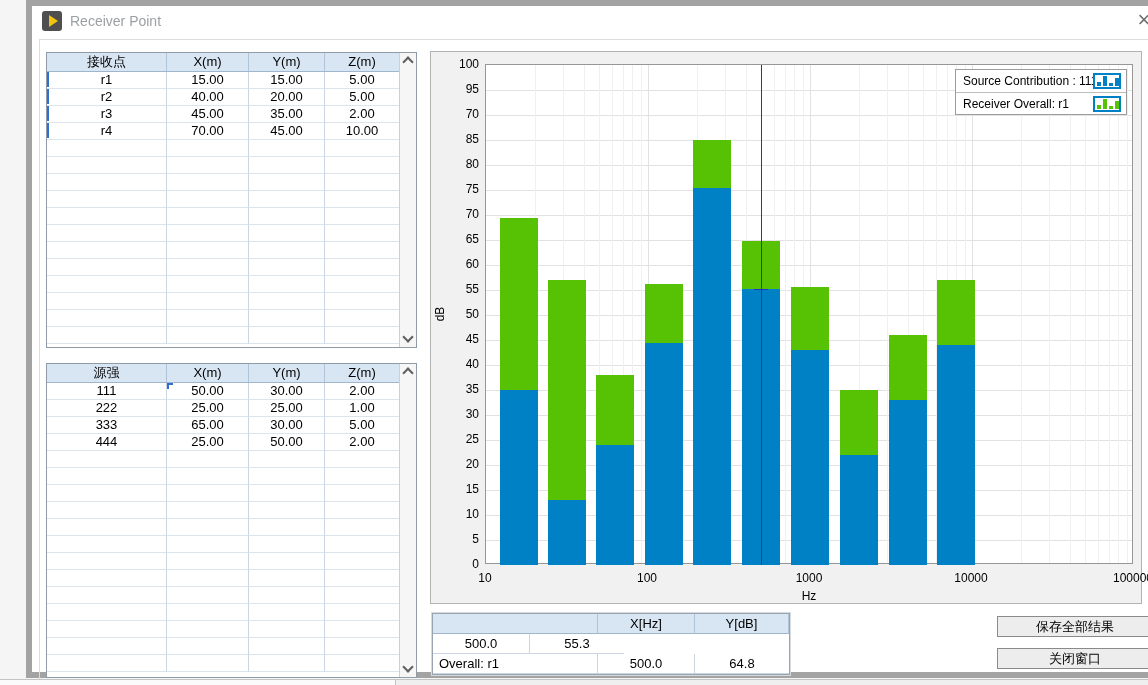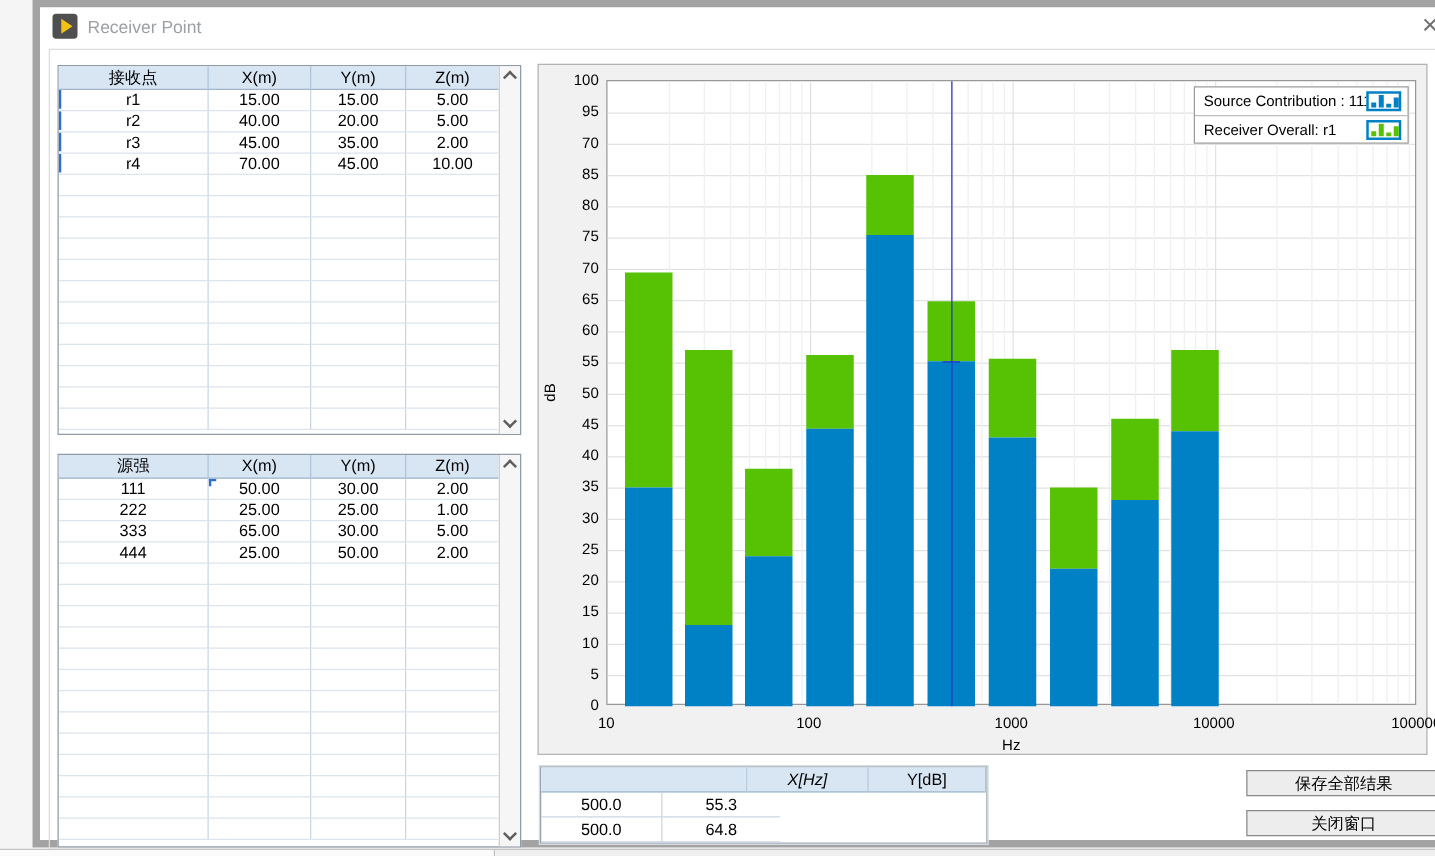--- a/index.html
+++ b/index.html
@@ -483,28 +483,29 @@
             <span style="left: 14px; height: 3px; background: rgb(87, 194, 4);"></span>
             <span style="left: 20px; height: 8px; background: rgb(87, 194, 4);"></span>
           </span>
       </div>
     </div>
   </div>
 
   <div id="cursor-table">
       <div class="ct-row ct-head">
         <div class="ct-cell" style="width: 165px;"></div>
-        <div class="ct-cell" style="width: 97px; font-style: italic;">X[Hz]</div>
+        <div class="ct-cell" style="width: 97px;">X[Hz]</div>
         <div class="ct-cell" style="width: 94px;">Y[dB]</div>
       </div>
       <div class="ct-row">
         <div class="ct-cell" style="width: 97px;">500.0</div>
         <div class="ct-cell" style="width: 94px;">55.3</div>
       </div>
       <div class="ct-row">
+        <div class="ct-cell ct-name" style="width: 165px;">Overall: r1</div>
         <div class="ct-cell" style="width: 97px;">500.0</div>
         <div class="ct-cell" style="width: 94px;">64.8</div>
       </div>
     </div>
 
   <div id="btn-save-all" class="btn">保存全部结果</div>
   <div id="btn-close" class="btn">关闭窗口</div>
 
 </div>
 

